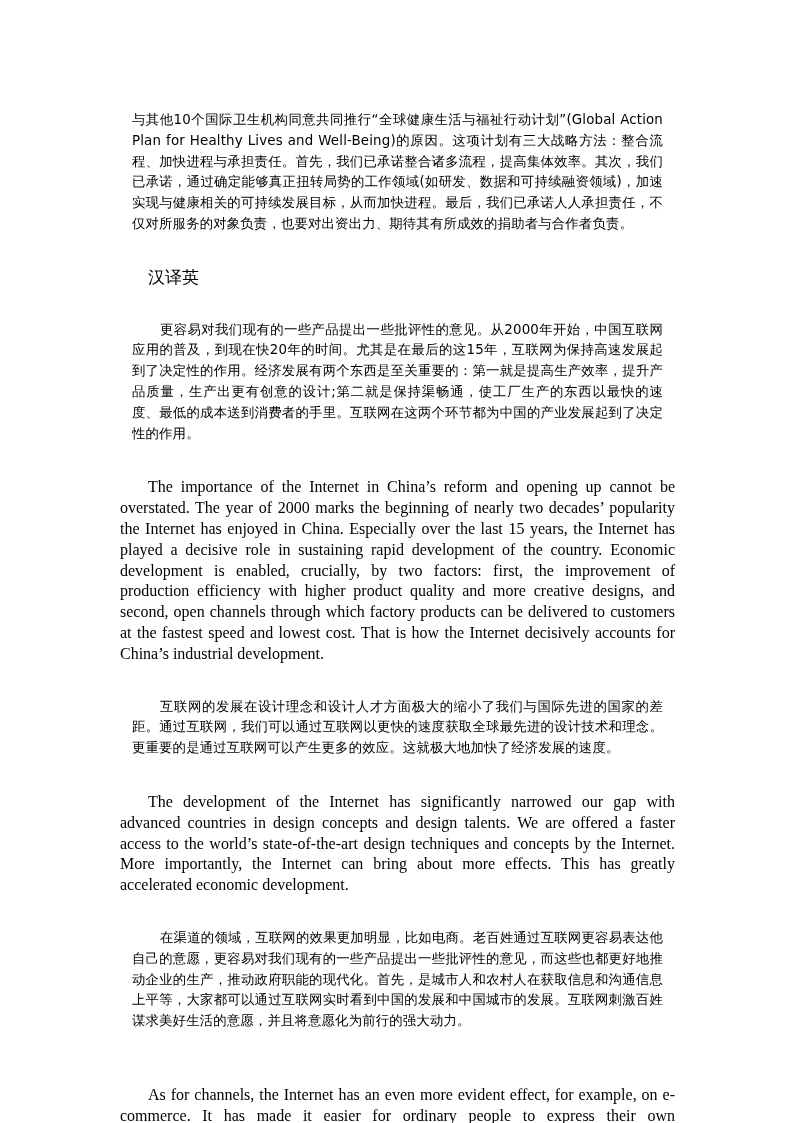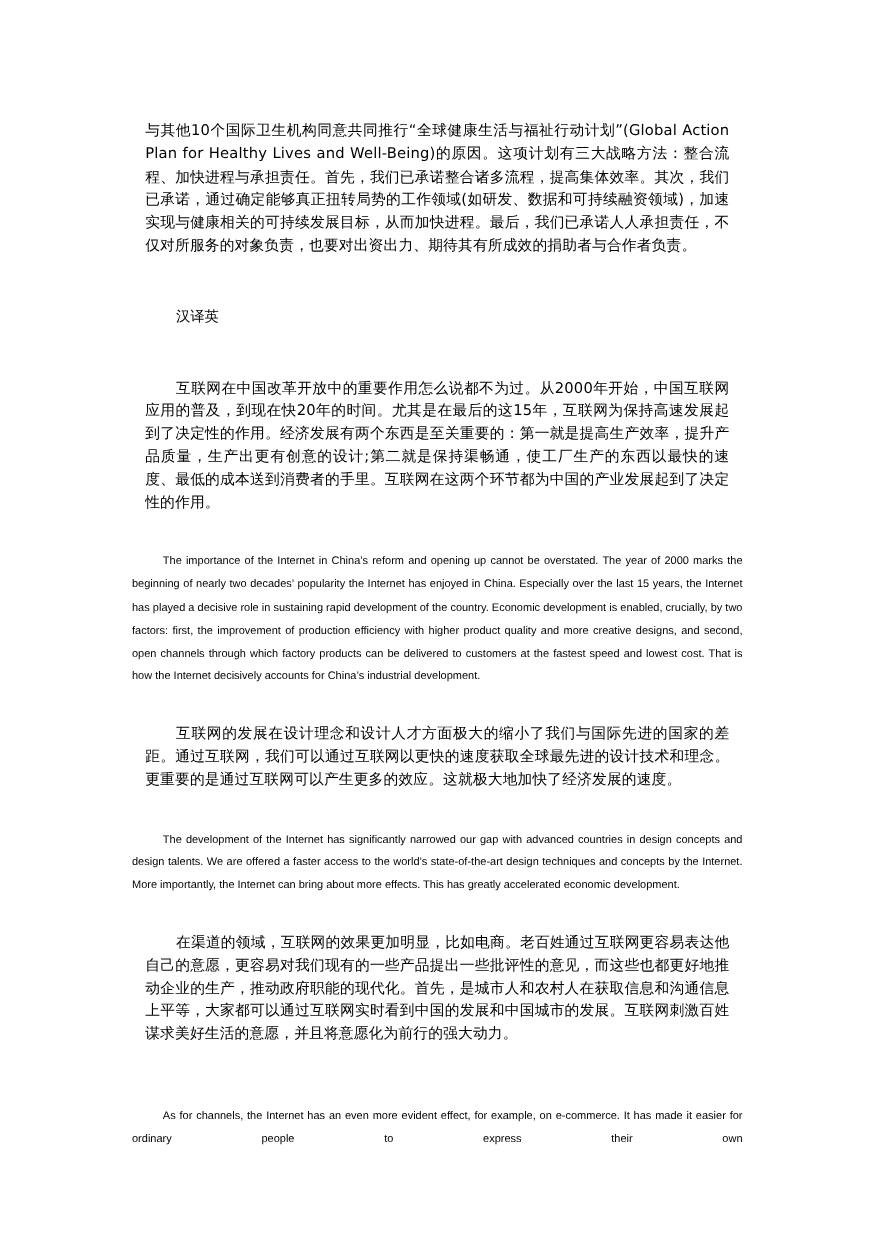--- a/index.html
+++ b/index.html
@@ -22,47 +22,47 @@
     }
     .p-cn {
       font-family: "DejaVu Sans", sans-serif;
       font-size: 13.4px;
       line-height: 20.8px;
       margin: 12px;
       text-align: justify;
       letter-spacing: 0.15px;
     }
     .p-en {
-      font-family: Liberation Sans, sans-serif;
-      font-size: 10px;
+      font-family: Liberation Serif, serif;
+      font-size: 16px;
       line-height: 20.8px;
       margin: 0;
       text-align: justify;
       text-align-last: left;
     }
     .indent { text-indent: 28px; }
     .heading {
       font-family: "DejaVu Sans", sans-serif;
-      font-size: 13px;
+      font-size: 17px;
       line-height: 20.8px;
-      margin: 12px;
+      margin: 0;
       text-indent: 28px;
     }
     .gap-a { height: 20px; }
     .gap-b { height: 21px; }
   </style>
 </head>
 <body>
 
 <div class="page">
   <p class="p-cn">与其他10个国际卫生机构同意共同推行“全球健康生活与福祉行动计划”(Global Action Plan for Healthy Lives and Well-Being)的原因。这项计划有三大战略方法：整合流程、加快进程与承担责任。首先，我们已承诺整合诸多流程，提高集体效率。其次，我们已承诺，通过确定能够真正扭转局势的工作领域(如研发、数据和可持续融资领域)，加速实现与健康相关的可持续发展目标，从而加快进程。最后，我们已承诺人人承担责任，不仅对所服务的对象负责，也要对出资出力、期待其有所成效的捐助者与合作者负责。</p>
   <div class="gap-a"></div>
   <p class="heading">汉译英</p>
   <div class="gap-a"></div>
-  <p class="p-cn indent">互联网在中国改革开放中的重要作用怎么说都不为过。从2000年开始，中国互联网应用的普及，到现在快20年的时间。尤其是在最后的这15年，互联网为保持高速发展起到了决定性的作用。经济发展有两个东西是至关重要的：第一就是提高生产效率，提升产品质量，生产出更有创意的设计;第二就是保持渠畅通，使工厂生产的东西以最快的速度、最低的成本送到消费者的手里。互联网在这两个环节都为中国的产业发展起到了决定性的作用。</p>
+  <p class="p-cn indent">更容易对我们现有的一些产品提出一些批评性的意见。从2000年开始，中国互联网应用的普及，到现在快20年的时间。尤其是在最后的这15年，互联网为保持高速发展起到了决定性的作用。经济发展有两个东西是至关重要的：第一就是提高生产效率，提升产品质量，生产出更有创意的设计;第二就是保持渠畅通，使工厂生产的东西以最快的速度、最低的成本送到消费者的手里。互联网在这两个环节都为中国的产业发展起到了决定性的作用。</p>
   <div class="gap-b"></div>
   <p class="p-en indent">The importance of the Internet in China’s reform and opening up cannot be overstated. The year of 2000 marks the beginning of nearly two decades’ popularity the Internet has enjoyed in China. Especially over the last 15 years, the Internet has played a decisive role in sustaining rapid development of the country. Economic development is enabled, crucially, by two factors: first, the improvement of production efficiency with higher product quality and more creative designs, and second, open channels through which factory products can be delivered to customers at the fastest speed and lowest cost. That is how the Internet decisively accounts for China’s industrial development.</p>
   <div class="gap-a"></div>
   <p class="p-cn indent">互联网的发展在设计理念和设计人才方面极大的缩小了我们与国际先进的国家的差距。通过互联网，我们可以通过互联网以更快的速度获取全球最先进的设计技术和理念。更重要的是通过互联网可以产生更多的效应。这就极大地加快了经济发展的速度。</p>
   <div class="gap-b"></div>
   <p class="p-en indent">The development of the Internet has significantly narrowed our gap with advanced countries in design concepts and design talents. We are offered a faster access to the world’s state-of-the-art design techniques and concepts by the Internet. More importantly, the Internet can bring about more effects. This has greatly accelerated economic development.</p>
   <div class="gap-a"></div>
   <p class="p-cn indent">在渠道的领域，互联网的效果更加明显，比如电商。老百姓通过互联网更容易表达他自己的意愿，更容易对我们现有的一些产品提出一些批评性的意见，而这些也都更好地推动企业的生产，推动政府职能的现代化。首先，是城市人和农村人在获取信息和沟通信息上平等，大家都可以通过互联网实时看到中国的发展和中国城市的发展。互联网刺激百姓谋求美好生活的意愿，并且将意愿化为前行的强大动力。</p>
   <div class="gap-b"></div>
   <p class="p-en indent" style="text-align-last: justify; margin-top: 20px;">As for channels, the Internet has an even more evident effect, for example, on e-commerce. It has made it easier for ordinary people to express their own</p>

